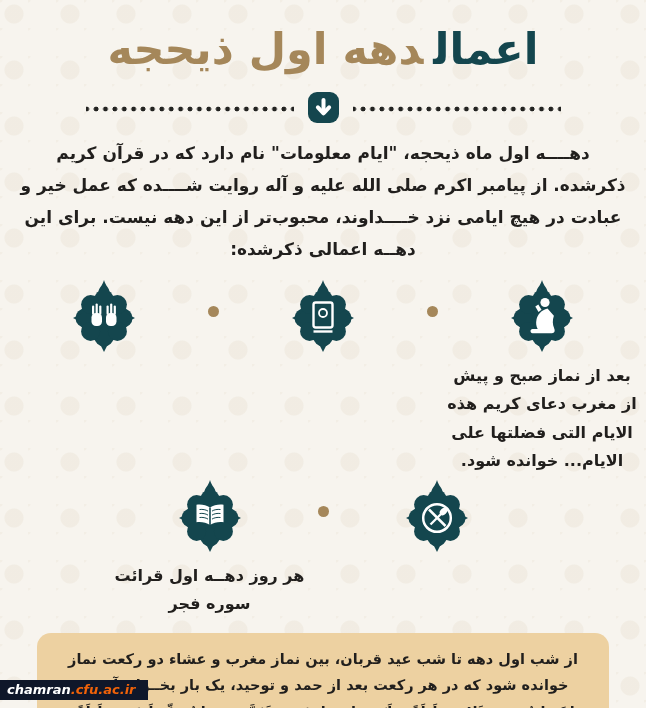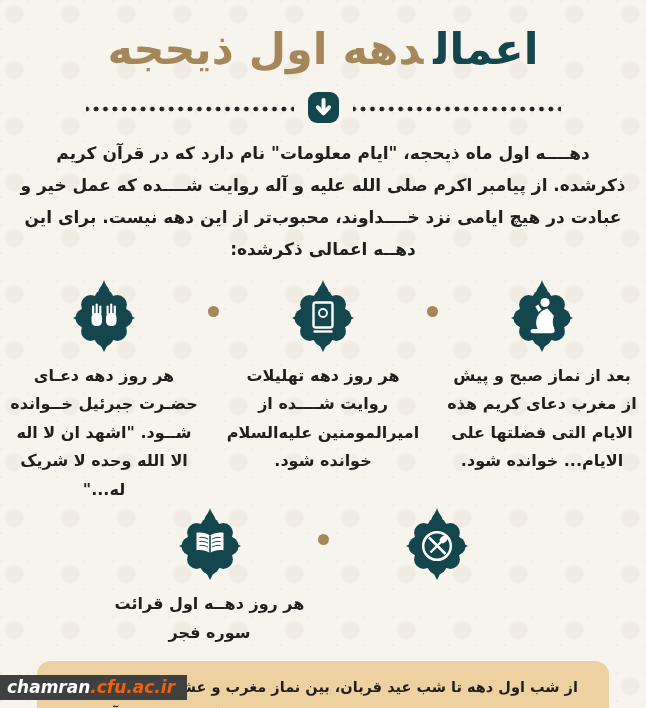--- a/index.html
+++ b/index.html
@@ -57,22 +57,22 @@
   
   .footer-box{
     width:572px;margin:14px auto 0;box-sizing:border-box;
     background:#edd1a1;border-radius:14px;padding:13px 22px;
     text-align:center;font-size:14.5px;font-weight:700;line-height:1.85;color:#211f1d;
   }
 
   
   .watermark{
     position:absolute;left:0;bottom:8px;direction:ltr;
-    background:#404040;color:#fff;font-style:italic;font-weight:700;
-    font-size:17px;padding:2px 12px 3px 7px;white-space:nowrap;
+    background:#0f172a;color:#fff;font-style:italic;font-weight:700;
+    font-size:13px;padding:2px 12px 3px 7px;white-space:nowrap;
   }
   .watermark .domain{color:#ef6209;}
 </style>
 </head>
 <body>
 
 <div class="page">
 
   <h1 class="title"><span class="lead">اعمال</span><span class="rest">دهه اول ذیحجه</span></h1>
 
@@ -191,21 +191,20 @@
           <path d="M39,36 L28.5,46.5" stroke="#fff" stroke-width="2.3" fill="none"></path>
           <path d="M27,31.5 L43.5,48" stroke="#fff" stroke-width="2.5" fill="none"></path>
         </g>
         <g class="glyph">
           <path d="M35,29.5 c-3.6,-2.6 -9.3,-3.6 -13.5,-2.8 v17.5 c4.2,-0.8 9.9,0.2 13.5,2.8 c3.6,-2.6 9.3,-3.6 13.5,-2.8 V26.7 c-4.2,-0.8 -9.9,0.2 -13.5,2.8 z" fill="#fff"></path>
           <path d="M35,29.5 V47" stroke="#14464e" stroke-width="1.6" fill="none"></path>
           <path d="M24.5,31.5 c3.2,-0.4 6.3,0.2 8.5,1.6 M24.5,35.5 c3.2,-0.4 6.3,0.2 8.5,1.6 M24.5,39.5 c3.2,-0.4 6.3,0.2 8.5,1.6 M45.5,31.5 c-3.2,-0.4 -6.3,0.2 -8.5,1.6 M45.5,35.5 c-3.2,-0.4 -6.3,0.2 -8.5,1.6 M45.5,39.5 c-3.2,-0.4 -6.3,0.2 -8.5,1.6" stroke="#14464e" stroke-width="1" fill="none"></path>
         </g>
       </svg>
     </span>
-    <p class="item-text">هر روز دهه تهلیلات روایت شــــده از امیرالمومنین علیه‌السلام خوانده شود.</p>
   </div>
       <span class="sep-dot"></span>
       <div class="item">
     <span class="medallion">
       <svg width="70" height="76" viewBox="0 0 70 76">
         <g fill="#14464e">
           <circle cx="35" cy="40" r="24"></circle>
           <circle cx="54" cy="40" r="9.5"></circle>
               <circle cx="16" cy="40" r="9.5"></circle>
           <circle cx="35" cy="21" r="9.5"></circle>
@@ -245,21 +244,20 @@
           <path d="M39,36 L28.5,46.5" stroke="#fff" stroke-width="2.3" fill="none"></path>
           <path d="M27,31.5 L43.5,48" stroke="#fff" stroke-width="2.5" fill="none"></path>
         </g>
         <g class="glyph">
           <path d="M35,29.5 c-3.6,-2.6 -9.3,-3.6 -13.5,-2.8 v17.5 c4.2,-0.8 9.9,0.2 13.5,2.8 c3.6,-2.6 9.3,-3.6 13.5,-2.8 V26.7 c-4.2,-0.8 -9.9,0.2 -13.5,2.8 z" fill="#fff"></path>
           <path d="M35,29.5 V47" stroke="#14464e" stroke-width="1.6" fill="none"></path>
           <path d="M24.5,31.5 c3.2,-0.4 6.3,0.2 8.5,1.6 M24.5,35.5 c3.2,-0.4 6.3,0.2 8.5,1.6 M24.5,39.5 c3.2,-0.4 6.3,0.2 8.5,1.6 M45.5,31.5 c-3.2,-0.4 -6.3,0.2 -8.5,1.6 M45.5,35.5 c-3.2,-0.4 -6.3,0.2 -8.5,1.6 M45.5,39.5 c-3.2,-0.4 -6.3,0.2 -8.5,1.6" stroke="#14464e" stroke-width="1" fill="none"></path>
         </g>
       </svg>
     </span>
-    <p class="item-text">هر روز دهه دعـای حضـرت جبرئیل خــوانده شــود. "اشهد ان لا اله الا الله وحده لا شریک له..."</p>
   </div>
     </div>
   <div class="row row2">
       <div class="item">
     <span class="medallion">
       <svg width="70" height="76" viewBox="0 0 70 76">
         <g fill="#14464e">
           <circle cx="35" cy="40" r="24"></circle>
           <circle cx="54" cy="40" r="9.5"></circle>
               <circle cx="16" cy="40" r="9.5"></circle>

